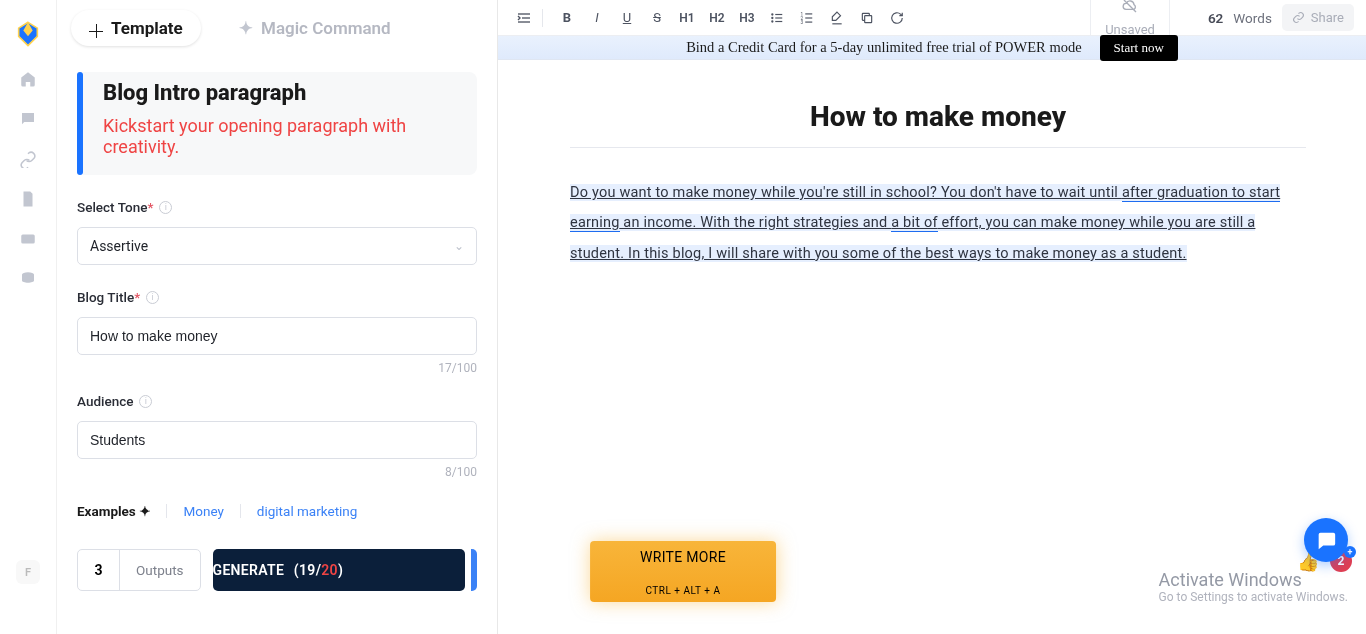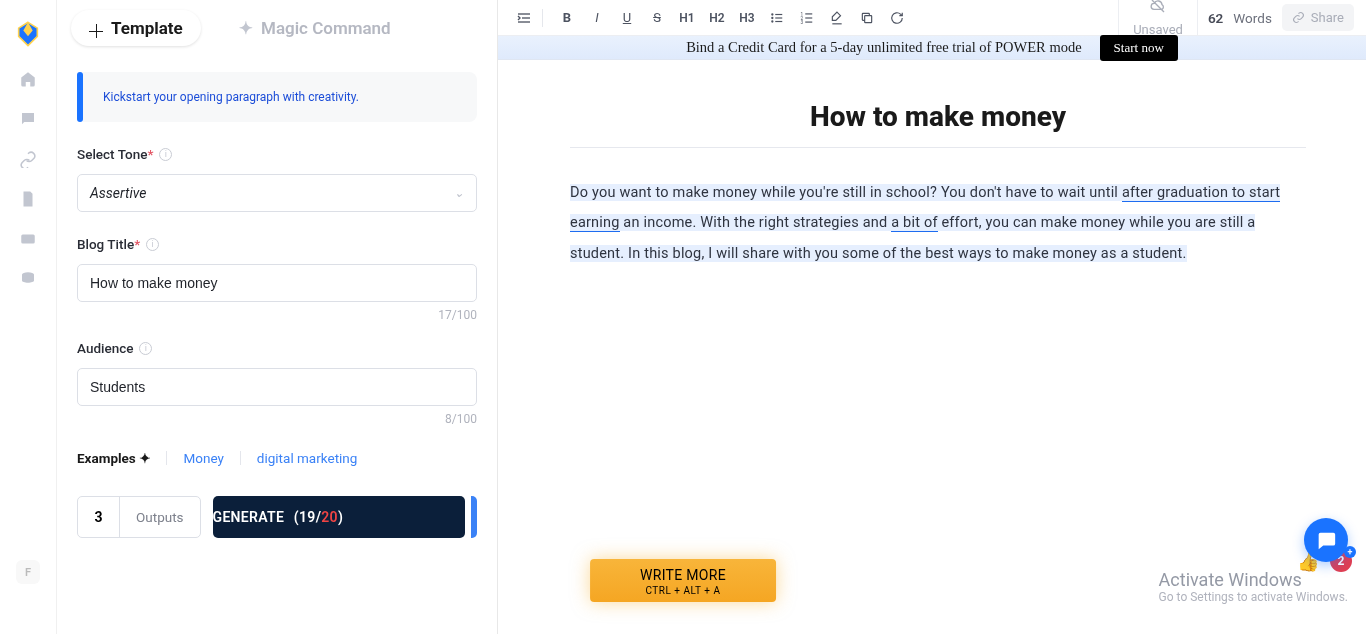--- a/index.html
+++ b/index.html
@@ -14,28 +14,28 @@
 .tab { display: flex; align-items: flex-end; gap: 8px; padding: 8px 18px; border-radius: 24px; font-size: 17px; font-weight: 700; color: #1a1a1a; cursor: pointer; }
 .tab.active { background: #fff; box-shadow: 0 1px 3px rgba(0,0,0,0.12); }
 .tab.inactive { color: #b5b8c2; font-weight: 600; }
 .tab .template-icon { width: 14px; height: 14px; background: #1a1a1a; display: grid; grid-template-columns: 1fr 1fr; grid-template-rows: 1fr 1fr; gap: 1px; }
 .tab .template-icon span { background: #fff; }
 .sparkle { color: #c2c6d0; }
 .card { margin: 18px 20px 0 20px; display: flex; gap: 0; }
 .card-accent { width: 6px; background: #1a73ff; border-radius: 3px; }
 .card-body { background: #f7f8f9; padding: 8px 20px 18px 20px; border-radius: 0 8px 8px 0; flex: 1; }
 .card-title { font-size: 22px; font-weight: 800; color: #1a1a1a; }
-.card-sub { font-size: 12px; color: #1d4ed8; margin-top: 10px; }
+.card-sub { font-size: 18px; color: #ef4444; margin-top: 10px; }
 .form { padding: 24px 20px 0 20px; }
 .label-row { display: flex; align-items: center; gap: 6px; margin-bottom: 12px; }
 .label { font-size: 13.5px; color: #2a2d36; font-weight: 500; }
 .req { color: #e25563; }
 .info-ico { width: 13px; height: 13px; border: 1px solid #c9ccd4; border-radius: 50%; display: inline-flex; align-items: center; justify-content: center; font-size: 9px; color: #c9ccd4; }
 .select, .input { width: 100%; border: 1px solid #dcdfe6; border-radius: 5px; padding: 10px 12px; font-size: 14px; color: #1f2229; background: #fff; }
-.select { display: flex; justify-content: space-between; align-items: center; cursor: pointer; font-style: italic; }
+.select { display: flex; justify-content: space-between; align-items: center; cursor: pointer; }
 .chev { color: #bfc3cd; font-size: 12px; }
 .counter { font-size: 12px; color: #b0b3bd; text-align: right; margin-top: 6px; }
 .examples-row { display: flex; align-items: center; gap: 16px; margin-top: 24px; }
 .examples-label { font-size: 13.5px; font-weight: 700; color: #1a1a1a; }
 .ex-link { color: #3b82f6; font-size: 13.5px; cursor: pointer; }
 .divider { width: 1px; height: 14px; background: #e4e6ec; }
 .gen-row { display: flex; align-items: stretch; gap: 12px; margin-top: 30px; }
 .outputs-box { display: flex; align-items: center; border: 1px solid #dcdfe6; border-radius: 5px; overflow: hidden; }
 .outputs-num { width: 42px; text-align: center; font-size: 14px; font-weight: 700; padding: 12px 0; border-right: 1px solid #dcdfe6; }
 .outputs-lbl { padding: 0 16px; font-size: 13.5px; color: #7d818c; }
@@ -44,33 +44,33 @@
 .gen-count { margin-left: 6px; }
 .gen-count .max { color: #ef4444; }
 .main { flex: 1; display: flex; flex-direction: column; background: #fff; }
 .toolbar { height: 36px; display: flex; align-items: center; padding: 0 12px 0 12px; border-bottom: 1px solid #eceef2; background: #fff; }
 .tool-btn { width: 28px; height: 28px; display: flex; align-items: center; justify-content: center; color: #4d5361; font-size: 13px; cursor: pointer; }
 .tool-group { display: flex; align-items: center; gap: 2px; margin-left: 6px; }
 .tool-sep { width: 1px; height: 18px; background: #e5e7ec; margin: 0 4px; }
 .tool-right { margin-left: auto; display: flex; align-items: center; gap: 10px; }
 .unsaved-pill { display: flex; align-items: center; gap: 8px; color: #a9adb8; font-size: 13px; padding: 4px 14px; border: 1px solid #eceef2; border-radius: 6px; flex-direction: column; }
 .word-count { display: flex; align-items: center; gap: 10px; font-size: 13.5px; color: #6d717d; }
-.wc-num { font-weight: 600; color: #474b57; }
+.wc-num { font-weight: 600; color: #474b57; margin-left: 28px; }
 .share-btn { display: flex; align-items: center; gap: 6px; color: #a9adb8; font-size: 13px; padding: 6px 10px; background: #f3f4f6; border-radius: 5px; cursor: pointer; }
 .promo { height: 24px; background: linear-gradient(#e9f1fd, #dfeafc); display: flex; align-items: center; justify-content: center; gap: 18px; font-family: Georgia, serif; font-size: 14.5px; color: #1a1a1a; border-bottom: 1px solid #dfe6f2; }
 .promo-btn { background: #000; color: #fff; font-family: Georgia, serif; font-size: 13px; padding: 5px 14px; border-radius: 3px; cursor: pointer; }
 .editor-wrap { flex: 1; overflow-y: auto; padding: 40px 60px 0 72px; position: relative; }
 .doc-title { font-size: 28px; font-weight: 800; text-align: center; color: #1a1a1a; margin-bottom: 14px; }
 .hr { border: none; border-top: 1px solid #e6e8ee; margin: 0 0 30px 0; }
 .para { font-size: 14.5px; line-height: 2.1; color: #2f3440; letter-spacing: 0.2px; }
-.para .hl { background: #e6effe; }
+.para .hl { background: #e6effe; text-decoration: underline; }
 .para .ul { border-bottom: 1.5px solid #1d6cf0; }
 .write-more { position: absolute; bottom: 32px; left: 50%; transform: translateX(-50%); background: linear-gradient(#f8b53a, #f5a623); color: #000; padding: 8px 50px 6px; border-radius: 4px; text-align: center; cursor: pointer; box-shadow: 0 0 18px rgba(248,181,58,0.5); }
 .write-more-main { font-size: 14px; font-weight: 400; letter-spacing: 0.3px; }
-.write-more-sub { font-size: 10px; letter-spacing: 0.5px; margin-top: 2px; }
+.write-more-sub { font-size: 10px; letter-spacing: 0.5px; margin-top: 20px; }
 .activate { position: absolute; right: 18px; bottom: 30px; text-align: left; color: #b0b3bd; }
 .activate-h { font-size: 18px; color: #9499a5; }
 .activate-s { font-size: 12px; color: #b0b3bd; }
 .fab-wrap { position: absolute; right: 14px; bottom: 62px; display: flex; align-items: center; gap: 10px; }
 .thumb { font-size: 18px; cursor: pointer; }
 .red-badge { width: 22px; height: 22px; background: #e03e52; border-radius: 50%; color: #fff; font-size: 12px; font-weight: 700; display: flex; align-items: center; justify-content: center; position: relative; cursor: pointer; }
 .red-badge::after { content: '+'; position: absolute; top: -4px; right: -4px; background: #1a73ff; color: #fff; width: 12px; height: 12px; border-radius: 50%; font-size: 9px; display: flex; align-items: center; justify-content: center; }
 .chat-fab { position: absolute; right: 18px; bottom: 72px; width: 44px; height: 44px; border-radius: 50%; background: #1a73ff; color: #fff; display: flex; align-items: center; justify-content: center; cursor: pointer; box-shadow: 0 4px 12px rgba(26,115,255,0.35); }
 .h-tag { font-size: 12px; font-weight: 600; }
 </style>
@@ -133,20 +133,21 @@
       </div>
       <div class="tab inactive">
         <span class="sparkle">✦</span>
         <span>Magic Command</span>
       </div>
     </div>
 
     <div class="card">
       <div class="card-accent"></div>
       <div class="card-body">
+        <div class="card-title">Blog Intro paragraph</div>
         <div class="card-sub">Kickstart your opening paragraph with creativity.</div>
       </div>
     </div>
 
     <div class="form">
       <div class="label-row">
         <span class="label"><span>Select Tone</span><span class="req">*</span></span>
         <span class="info-ico">i</span>
       </div>
       <div class="select">

